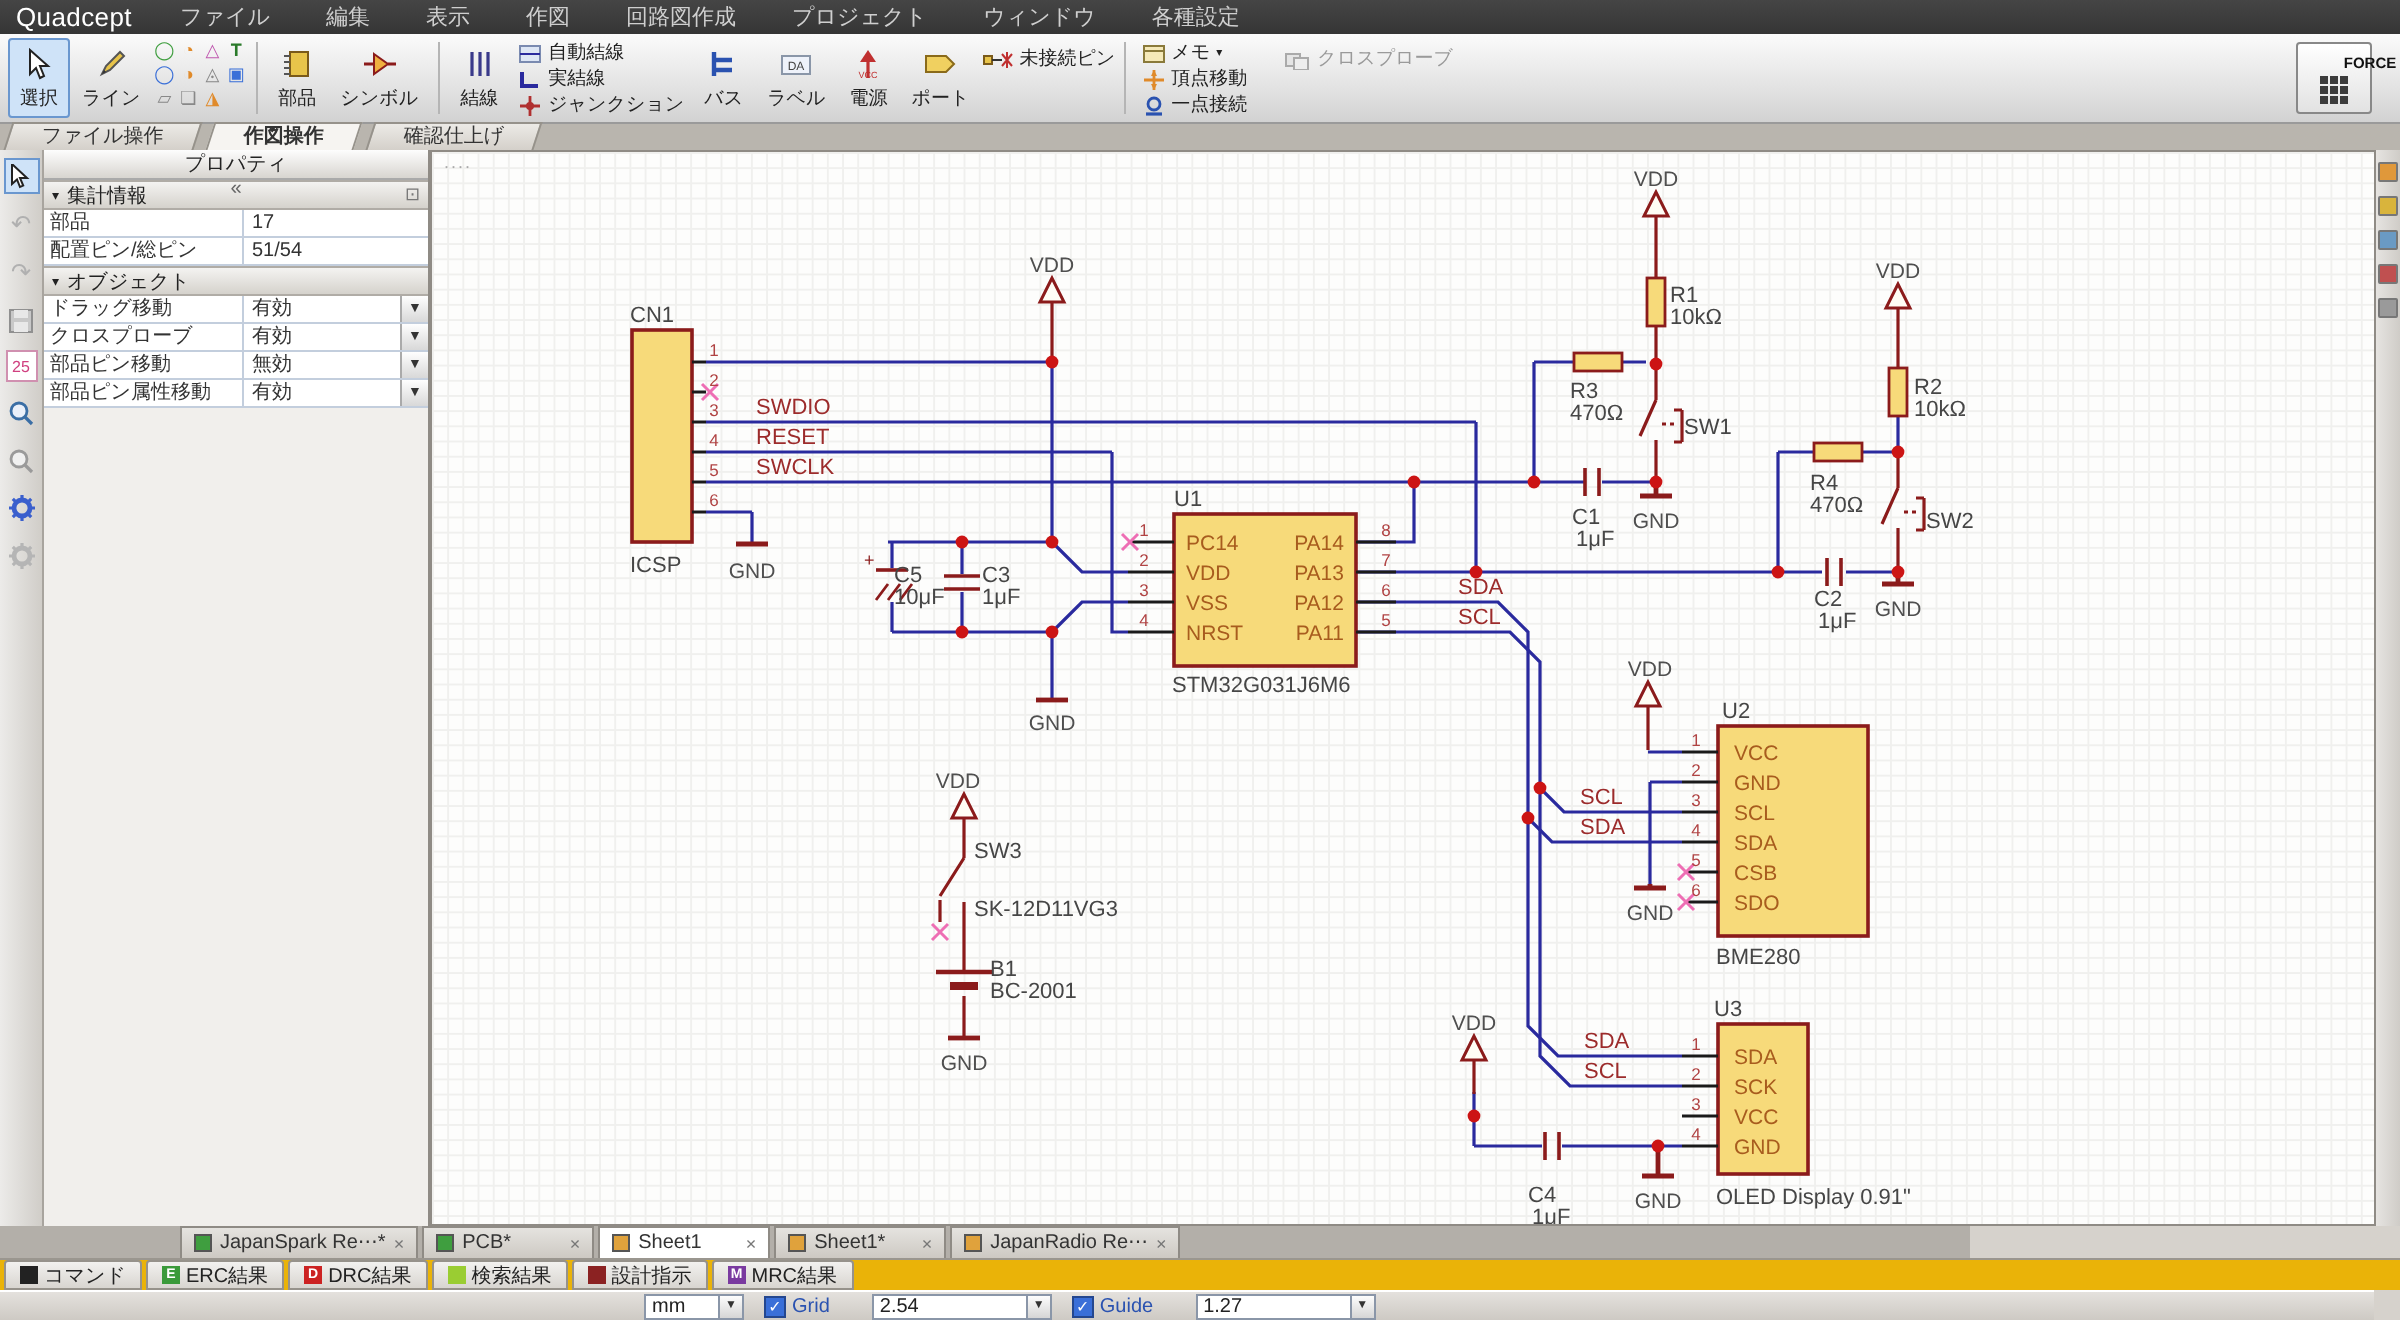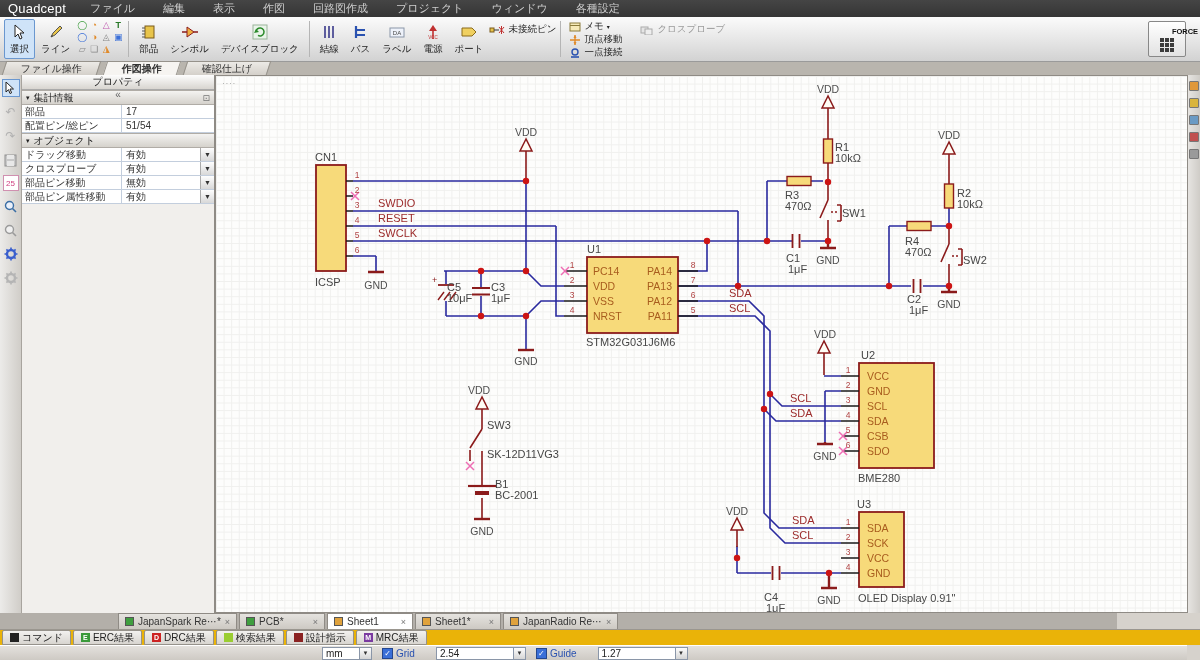--- a/index.html
+++ b/index.html
@@ -57,21 +57,21 @@
   #canvas{left:215px;top:75px;width:973px;height:538px;background:#fdfdfc;overflow:hidden;border:1px solid #8f8b85;box-sizing:border-box;
           background-image:linear-gradient(#f0f0ee 1px,transparent 1px),linear-gradient(90deg,#f0f0ee 1px,transparent 1px);
           background-size:7.6px 7.6px;}
   #schsvg{position:absolute;left:-215px;top:-75px;}
   #handle{left:222px;top:78px;color:#a9a9a9;font-size:9px;letter-spacing:1px;}
   
   #rstrip{left:1188px;top:75px;width:12px;height:538px;background:linear-gradient(90deg,#e6e4e1,#cfccc7);
           display:flex;flex-direction:column;align-items:center;gap:7px;padding-top:6px;box-sizing:border-box;}
   .ric{width:10px;height:10px;border-radius:1px;border:1px solid #777;box-sizing:border-box;}
   
-  #doctabs{left:0;top:613px;width:1117px;height:16px;background:#b3afa9;display:flex;align-items:flex-end;padding-left:118px;box-sizing:border-box;}
+  #doctabs{left:0;top:613px;width:985px;height:16px;background:#b3afa9;display:flex;align-items:flex-end;padding-left:90px;box-sizing:border-box;}
   .dtab{height:15px;display:flex;align-items:center;gap:4px;padding:0 6px;font-size:10px;color:#333;
         background:linear-gradient(#e5e3df,#cdc9c3);border:1px solid #8f8b85;border-bottom:none;margin-right:2px;min-width:72px;}
   .dtab.active{background:#fff;}
   .dtab .x{color:#777;font-size:9px;margin-left:auto;}
   .fic{width:9px;height:9px;border:1px solid #555;box-sizing:border-box;}
   .fic.green{background:#3f9e3f;} .fic.orange{background:#e0a23c;}
   
   #btabs{left:0;top:629px;width:1200px;height:16px;background:#eab308;border-top:1px solid #9a968f;
          display:flex;align-items:center;padding-left:2px;box-sizing:border-box;gap:2px;}
   .btab{height:13px;display:flex;align-items:center;gap:3px;padding:0 7px;font-size:10px;color:#222;
@@ -154,38 +154,50 @@
   </div>
   <div class="tbtn">
     <span class="ticon">
       <svg width="18" height="16">
           <path d="M1,8 h5 M13,8 h4" stroke="#8b1b1b" stroke-width="1.5"></path>
           <polygon points="6,3 13,8 6,13" fill="#f0b040" stroke="#8b1b1b"></polygon>
         </svg>
     </span>
     <span class="tlabel">シンボル</span>
   </div>
-  <div class="tbtn">
-    <span class="ticon">
-      <svg width="16" height="16">
-          <rect x="1" y="1" width="14" height="14" fill="#eaf4ea" stroke="#9ab49a"></rect>
-          <path d="M4,8 a4,4 0 1 1 2,3.4" stroke="#2a8a2a" fill="none" stroke-width="1.5"></path>
-          <polygon points="4,5 7,8 2,9" fill="#2a8a2a"></polygon>
-        </svg>
-    </span>
-    <span class="tlabel">デバイスブロック</span>
-  </div>
   <div class="tsep"></div>
   <div class="tbtn">
     <span class="ticon">
       <svg width="16" height="16">
           <path d="M4,2 v12 M8,2 v12 M12,2 v12" stroke="#3a3a8a" stroke-width="1.6" fill="none"></path>
         </svg>
     </span>
     <span class="tlabel">結線</span>
+  </div>
+  <div class="tstack">
+    <span class="tsmall">
+      <svg width="12" height="10">
+          <rect x="1" y="1" width="10" height="8" fill="#dde6f5" stroke="#7a8ab0"></rect>
+          <path d="M1,5 h10" stroke="#2a2a9e"></path>
+        </svg>
+      <span>自動結線</span>
+      </span>
+    <span class="tsmall">
+      <svg width="12" height="10">
+          <path d="M2,1 v7 h8" stroke="#2a2a9e" stroke-width="2" fill="none"></path>
+        </svg>
+      <span>実結線</span>
+      </span>
+    <span class="tsmall">
+      <svg width="12" height="10">
+          <path d="M6,0 v10 M1,5 h10" stroke="#b03030" stroke-width="1.4"></path>
+          <circle cx="6" cy="5" r="2" fill="#b03030"></circle>
+        </svg>
+      <span>ジャンクション</span>
+      </span>
   </div>
   <div class="tbtn">
     <span class="ticon">
       <svg width="16" height="16">
           <path d="M3,2 v12 M3,6 h9 M3,11 h9" stroke="#2a52b0" stroke-width="2.2" fill="none"></path>
         </svg>
     </span>
     <span class="tlabel">バス</span>
   </div>
   <div class="tbtn">

